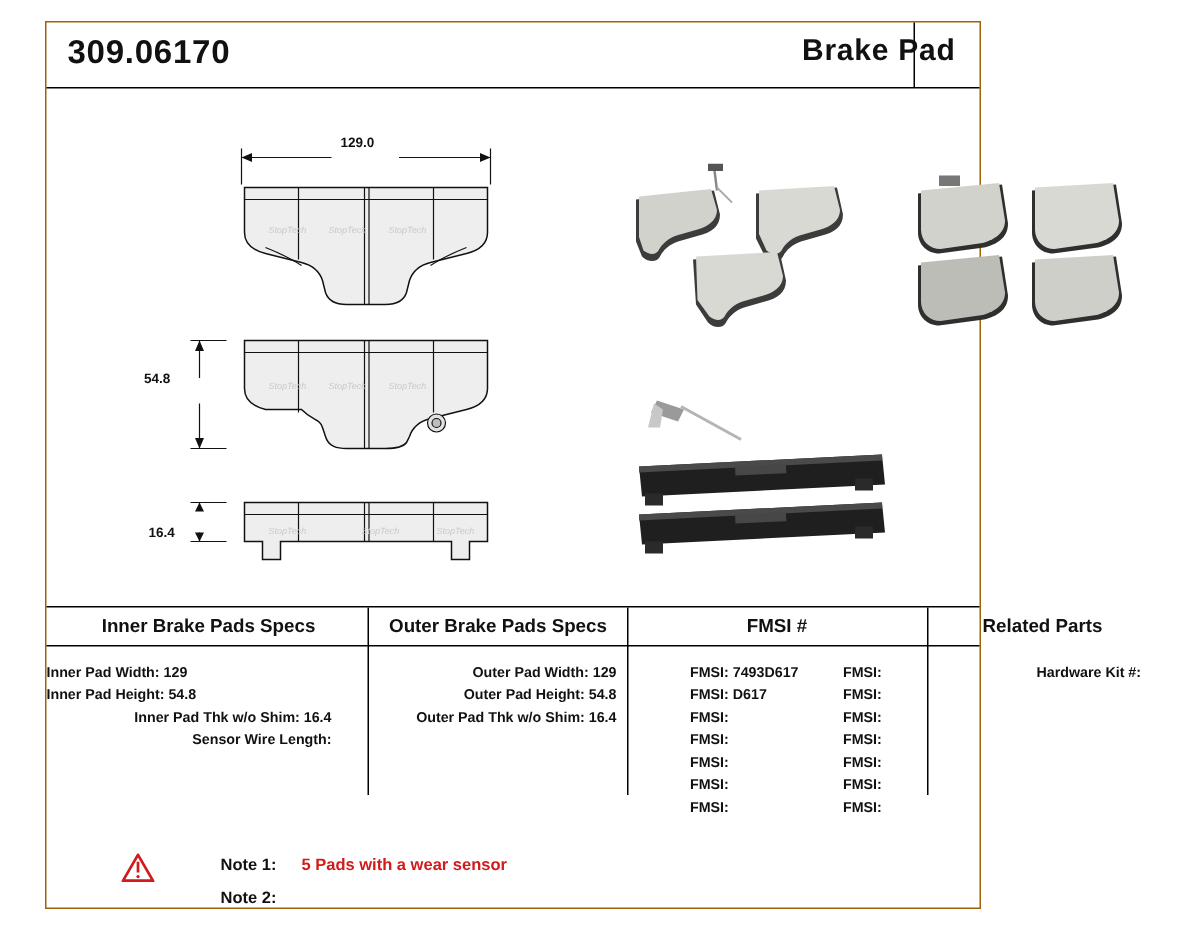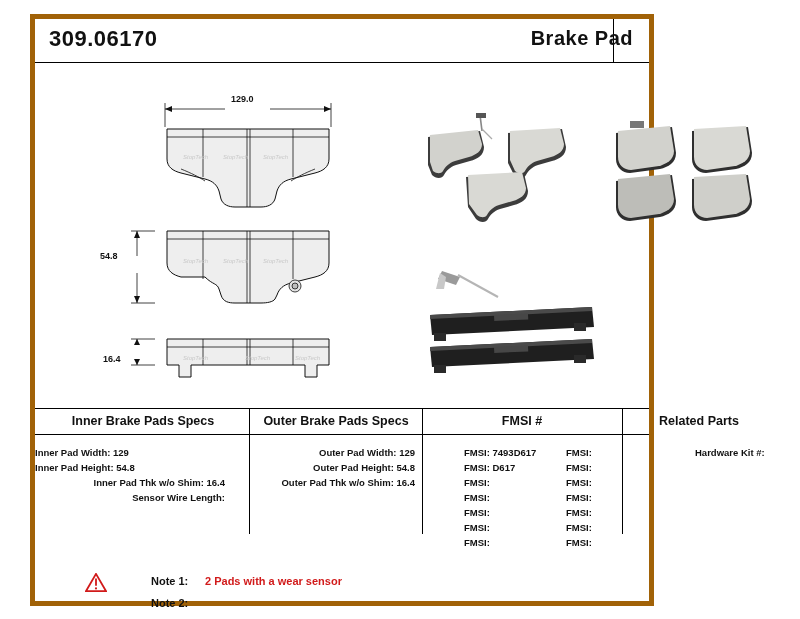--- a/index.html
+++ b/index.html
@@ -14,21 +14,21 @@
     color: #111;
     position: relative;
     overflow: hidden;
   }
   .sheet {
     position: absolute;
     left: 30px;
     top: 14px;
     width: 624px;
     height: 592px;
-    border: 5px solid #a16207;
+    border: 1px solid #a16207;
     box-sizing: border-box;
     background: #fff;
   }
   
   .header {
     position: absolute;
     left: 0;
     top: 0;
     width: 100%;
     height: 44px;
@@ -331,18 +331,18 @@
   </div>
 
   <div class="notes">
     <svg class="warn-icon" viewBox="0 0 24 21">
       <path d="M12,1 L23,20 L1,20 Z" fill="#ffffff" stroke="#d11a1a" stroke-width="2"></path>
       <path d="M12,6 L12,14" stroke="#d11a1a" stroke-width="2"></path>
       <circle cx="12" cy="17" r="1.2" fill="#d11a1a"></circle>
     </svg>
 
     <div class="note-row" style="left:92px; top:41px;">Note 1:</div>
-    <div class="note-row note-value" style="left:146px; top:41px;">2 Pads with a wear sensor</div>
+    <div class="note-row note-value" style="left:146px; top:41px;">5 Pads with a wear sensor</div>
     <div class="note-row" style="left:92px; top:63px;">Note 2:</div>
     <div class="note-row note-value" style="left:146px; top:63px;"></div>
   </div>
 
 </div>
 
 </body></html>

